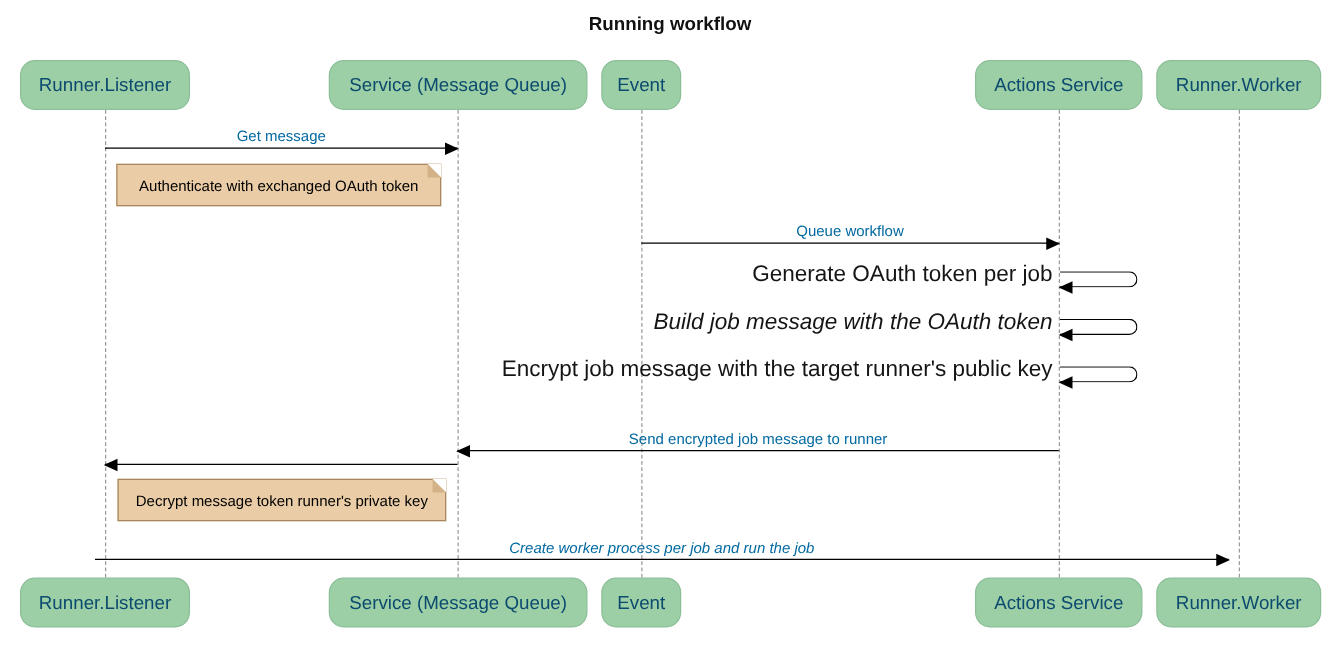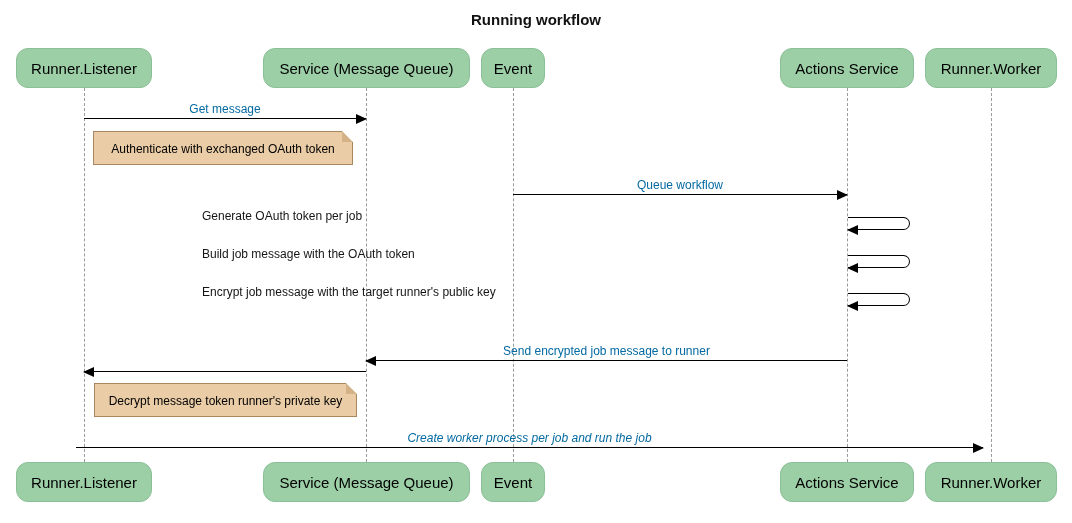--- a/index.html
+++ b/index.html
@@ -7,21 +7,21 @@
     position:relative; width:1072px; height:523px; background:#ffffff;
     font-family:"Liberation Sans", sans-serif; color:#1a1a1a; overflow:hidden;
   }
   .title {
     position:absolute; top:11px; left:0; width:100%;
     text-align:center; font-size:15px; font-weight:bold; color:#111;
   }
   .actor {
     position:absolute; height:40px; line-height:40px;
     background:#9CCFA6; border:1px solid #8BBF97; border-radius:12px;
-    text-align:center; font-size:15px; color:#000000;
+    text-align:center; font-size:15px; color:#0c4a6e;
     box-sizing:border-box;
   }
   .lifeline {
     position:absolute; top:88px; height:374px; width:0;
     border-left:1px dashed #9a9a9a;
   }
   .msg { position:absolute; height:18px; border-bottom:1.5px solid #000; }
   .msg-label {
     position:absolute; left:0; right:0; bottom:2px;
     text-align:center; font-size:12px; white-space:nowrap; color:#0369a1;
@@ -41,21 +41,21 @@
     border:1.5px solid #000; border-left:none;
     border-radius:0 8px 8px 0;
   }
   .selfloop .ah-self {
     position:absolute; left:-1px; bottom:-6px; width:0; height:0;
     border-top:5px solid transparent; border-bottom:5px solid transparent;
     border-right:11px solid #000;
   }
   .self-label {
     position:absolute; right:230px; width:640px;
-    text-align:left; font-size:12px; white-space:nowrap; color:#151515;
+    text-align:right; font-size:18px; white-space:nowrap; color:#151515;
   }
   .note {
     position:absolute; height:34px; line-height:34px; box-sizing:border-box;
     background:#EACCA6; border:1px solid #A8875F;
     text-align:center; font-size:12px; color:#000000; white-space:nowrap;
   }
   .note::after {
     content:""; position:absolute; top:-1px; right:-1px; width:0; height:0;
     border-style:solid; border-width:0 11px 11px 0;
     border-color:#ffffff #ffffff #D3B287 #D3B287;
@@ -90,21 +90,21 @@
   <div class="msg" style="left:513px; top:176px; width:334px;">
     <div class="msg-label">Queue workflow</div>
     <div class="ah-r"></div>
   </div>
 
   <div class="self-label" style="top:209px;">Generate OAuth token per job</div>
   <div class="selfloop" style="left:848px; top:217px;">
     <div class="ah-self"></div>
   </div>
 
-  <div class="self-label" style="top:247px;">Build job message with the OAuth token</div>
+  <div class="self-label" style="top:247px;font-style:italic;">Build job message with the OAuth token</div>
   <div class="selfloop" style="left:848px; top:255px;">
     <div class="ah-self"></div>
   </div>
 
   <div class="self-label" style="top:285px;">Encrypt job message with the target runner's public key</div>
   <div class="selfloop" style="left:848px; top:293px;">
     <div class="ah-self"></div>
   </div>
 
   <div class="msg" style="left:366px; top:342px; width:481px;">

